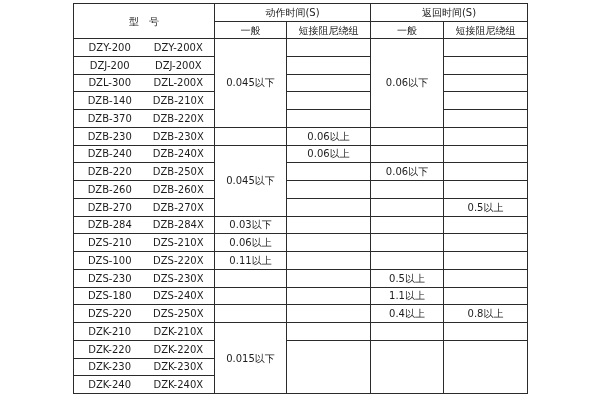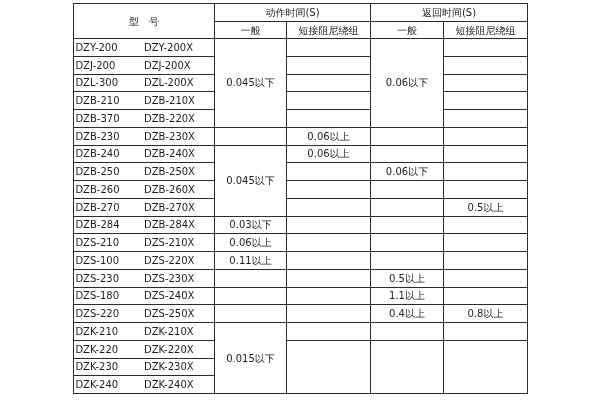--- a/index.html
+++ b/index.html
@@ -32,21 +32,21 @@
     overflow: hidden;
     white-space: nowrap;
   }
   thead tr.h1 { height: 18px; }
   thead tr.h2 { height: 17px; }
   tbody tr { height: 17.75px; }
   th.model-header { word-spacing: 7px; }
   td.model-cell span {
     display: inline-block;
     width: 49%;
-    text-align: left;
+    text-align: center;
   }
 </style>
 </head>
 <body>
 
 <div class="stage">
   <table class="spec">
     <colgroup>
       <col class="c-model">
       <col class="c-act-gen">
@@ -79,21 +79,21 @@
           <td class="model-cell"><span>DZJ-200</span><span>DZJ-200X</span></td>
           <td rowspan="1"></td>
           <td rowspan="1"></td>
         </tr>
         <tr>
           <td class="model-cell"><span>DZL-300</span><span>DZL-200X</span></td>
           <td rowspan="1"></td>
           <td rowspan="1"></td>
         </tr>
         <tr>
-          <td class="model-cell"><span>DZB-210</span><span>DZB-210X</span></td>
+          <td class="model-cell"><span>DZB-140</span><span>DZB-210X</span></td>
           <td rowspan="1"></td>
           <td rowspan="1"></td>
         </tr>
         <tr>
           <td class="model-cell"><span>DZB-370</span><span>DZB-220X</span></td>
           <td rowspan="1"></td>
           <td rowspan="1"></td>
         </tr>
         <tr>
           <td class="model-cell"><span>DZB-230</span><span>DZB-230X</span></td>
@@ -103,21 +103,21 @@
           <td rowspan="1"></td>
         </tr>
         <tr>
           <td class="model-cell"><span>DZB-240</span><span>DZB-240X</span></td>
           <td rowspan="4">0.045以下</td>
           <td rowspan="1">0.06以上</td>
           <td rowspan="1"></td>
           <td rowspan="1"></td>
         </tr>
         <tr>
-          <td class="model-cell"><span>DZB-250</span><span>DZB-250X</span></td>
+          <td class="model-cell"><span>DZB-220</span><span>DZB-250X</span></td>
           <td rowspan="1"></td>
           <td rowspan="1">0.06以下</td>
           <td rowspan="1"></td>
         </tr>
         <tr>
           <td class="model-cell"><span>DZB-260</span><span>DZB-260X</span></td>
           <td rowspan="1"></td>
           <td rowspan="1"></td>
           <td rowspan="1"></td>
         </tr>

